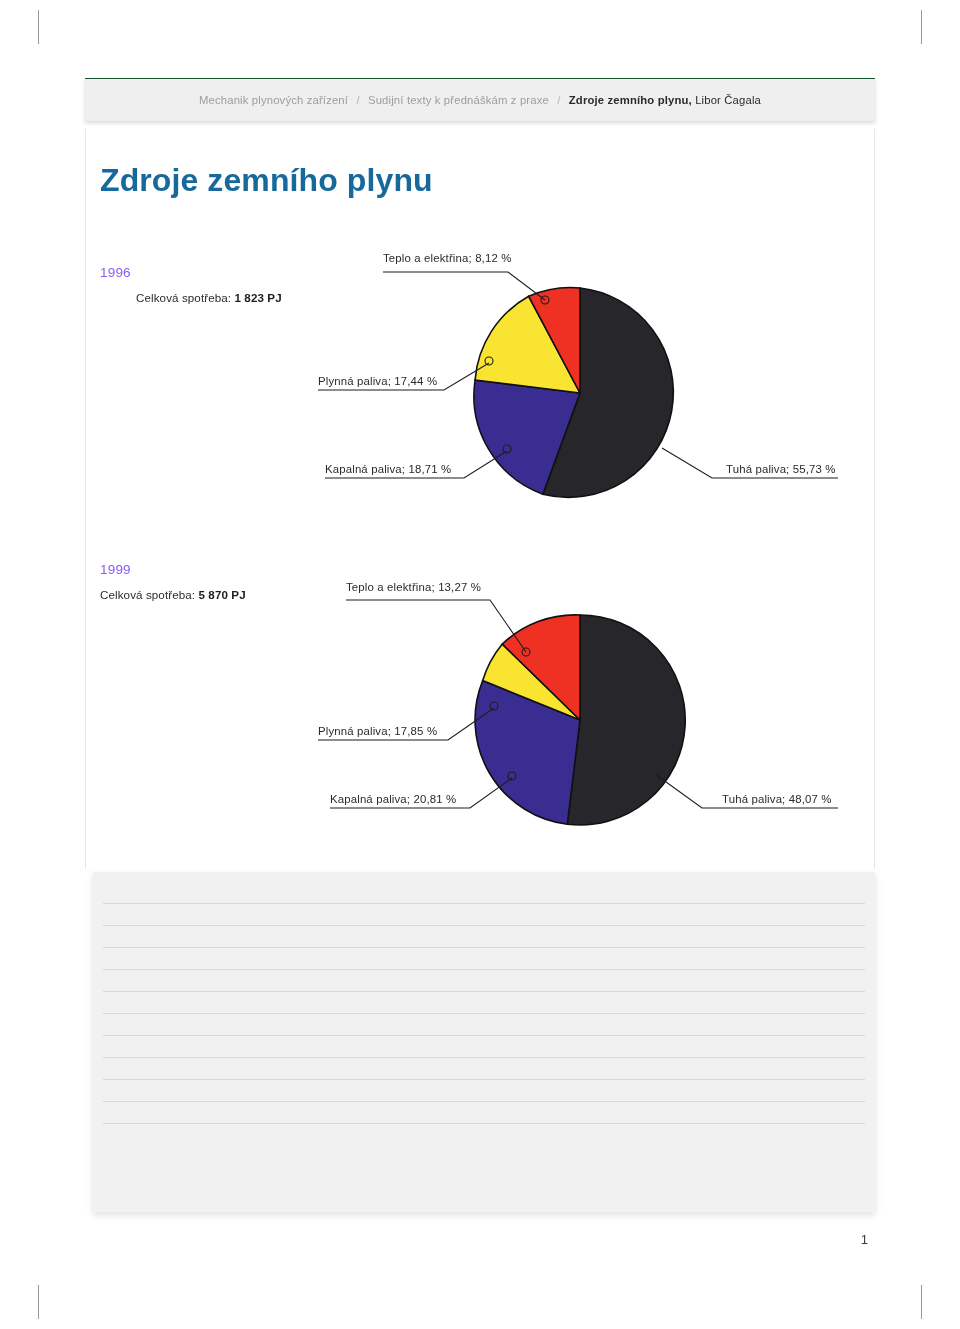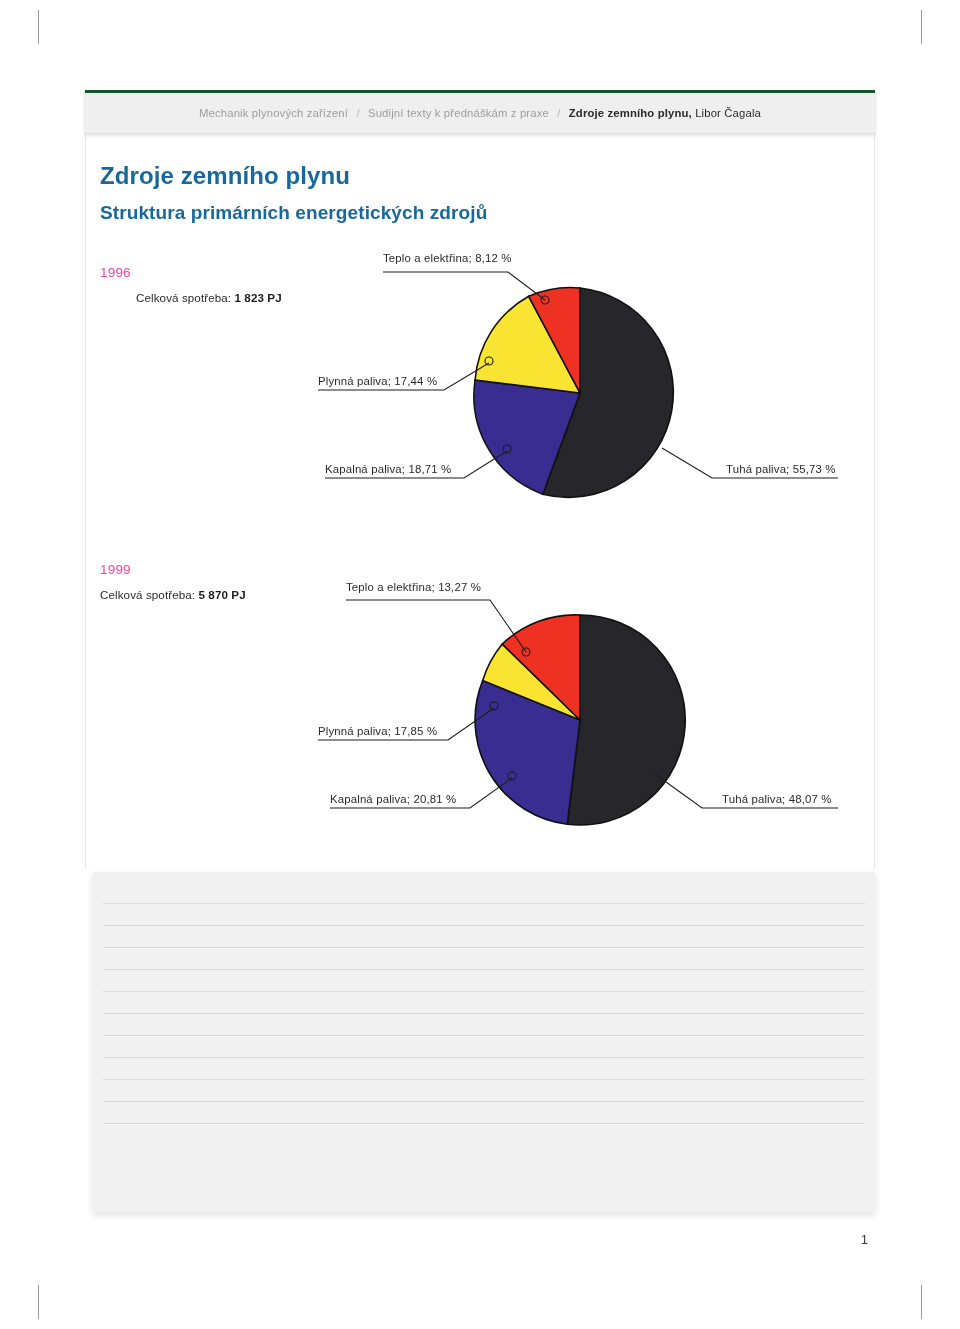--- a/index.html
+++ b/index.html
@@ -12,23 +12,23 @@
     position:relative;
   }
   .page{position:absolute;inset:0;}
 
   
   .crop{position:absolute;background:#9a9a9a;}
   .crop.v{width:1px;height:34px;}
 
   
   .header-bar{
-    position:absolute;left:85px;top:90px;width:790px;height:43px;
+    position:absolute;left:85px;top:78px;width:790px;height:43px;
     background:#efefef;
-    border-top:3px solid #14532d;
+    border-top:1px solid #14532d;
     box-shadow:0 2px 4px rgba(0,0,0,.16);
     display:flex;align-items:center;justify-content:center;
     box-sizing:border-box;
   }
   .crumb{
     font-size:11.3px;color:#9d9d9d;letter-spacing:.15px;white-space:nowrap;
   }
   .crumb .sep{color:#b4b4b4;margin:0 5px;}
   .crumb .cur{color:#2b2b2b;}
   .crumb .cur b{font-weight:bold;}
@@ -37,30 +37,30 @@
   .sheet{
     position:absolute;left:85px;top:129px;width:790px;height:740px;
     background:#ffffff;
     border-left:1px solid #e7e7e7;border-right:1px solid #e7e7e7;
     box-sizing:border-box;
   }
 
   
   .title{
     position:absolute;left:100px;top:162px;
-    font-size:24px;font-weight:bold;color:#17699b;letter-spacing:.1px;
+    font-size:32px;font-weight:bold;color:#17699b;letter-spacing:.1px;
   }
   .subtitle{
     position:absolute;left:100px;top:202px;
     font-size:19px;font-weight:bold;color:#17699b;letter-spacing:.1px;
   }
 
   
   .year{
-    position:absolute;font-size:13.5px;color:#ec4899;letter-spacing:.2px;
+    position:absolute;font-size:13.5px;color:#8b5cf6;letter-spacing:.2px;
   }
   .consum{
     position:absolute;font-size:11.6px;color:#2b2b2b;letter-spacing:.1px;
     white-space:nowrap;
   }
   .consum b{font-weight:bold;color:#1d1d1d;}
 
   
   .chart-block{position:absolute;}
   .chart-block svg{display:block;overflow:visible;}
@@ -100,21 +100,20 @@
     <div class="crumb">
       <span>Mechanik plynových zařízení</span>
       <span class="sep">/</span>
       <span>Sudijní texty k přednáškám z praxe</span>
       <span class="sep">/</span>
       <span class="cur"><b>Zdroje zemního plynu,</b><span> Libor Čagala</span></span>
     </div>
   </div>
 
   <div class="title">Zdroje zemního plynu</div>
-  <div class="subtitle">Struktura primárních energetických zdrojů</div>
 
   <div class="year" style="left:100px;top:265px;">1996</div>
   <div class="consum" style="left:100px;top:291px;margin-left:36px;">
     <span>Celková spotřeba:</span>
     <b>1 823 PJ</b>
   </div>
 
   <div class="chart-block" style="left:0;top:0;width:828px;height:540px;">
     <svg width="960" height="540" viewBox="0 0 960 540">
 

